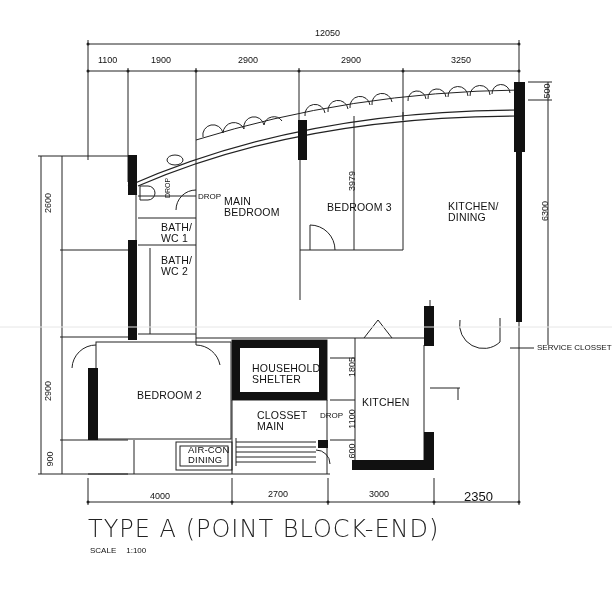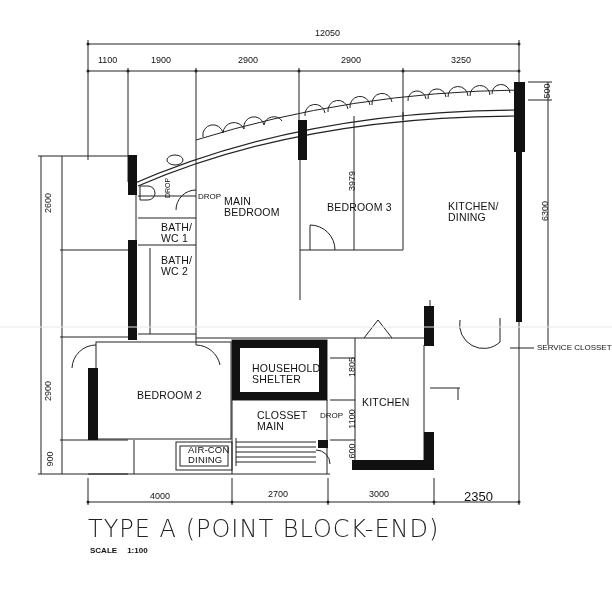--- a/index.html
+++ b/index.html
@@ -2,21 +2,21 @@
 <html><head>
 <meta charset="utf-8">
 <style>
   html,body{margin:0;padding:0;background:#ffffff;}
   body{width:612px;height:600px;position:relative;overflow:hidden;font-family:"Liberation Sans",sans-serif;}
   svg{position:absolute;left:0;top:0;}
   .lbl{position:absolute;color:#111;font-family:"Liberation Sans",sans-serif;line-height:1.05;white-space:nowrap;}
   .room-lbl{font-size:10.5px;letter-spacing:0.2px;}
   .title{position:absolute;left:88px;top:514px;font-family:"DejaVu Sans",sans-serif;font-size:24px;font-weight:300;color:#222;letter-spacing:1px;transform:scaleY(1.05);transform-origin:left top;}
   .scale{position:absolute;left:90px;top:546px;font-size:8px;color:#111;font-weight:bold;}
-  .scale span{margin-left:10px;font-weight:bold;}
+  .scale span{margin-left:10px;font-weight:normal;}
   .vdim{position:absolute;font-size:9px;color:#1a1a1a;transform:rotate(-90deg);transform-origin:center center;white-space:nowrap;}
 </style>
 </head>
 <body>
 
 <svg width="612" height="600" viewBox="0 0 612 600" xmlns="http://www.w3.org/2000/svg">
   <g stroke="#222" stroke-width="1" fill="none">
 
     <line x1="88" y1="44" x2="519" y2="44"></line>
     <line x1="88" y1="71" x2="519" y2="71"></line>

